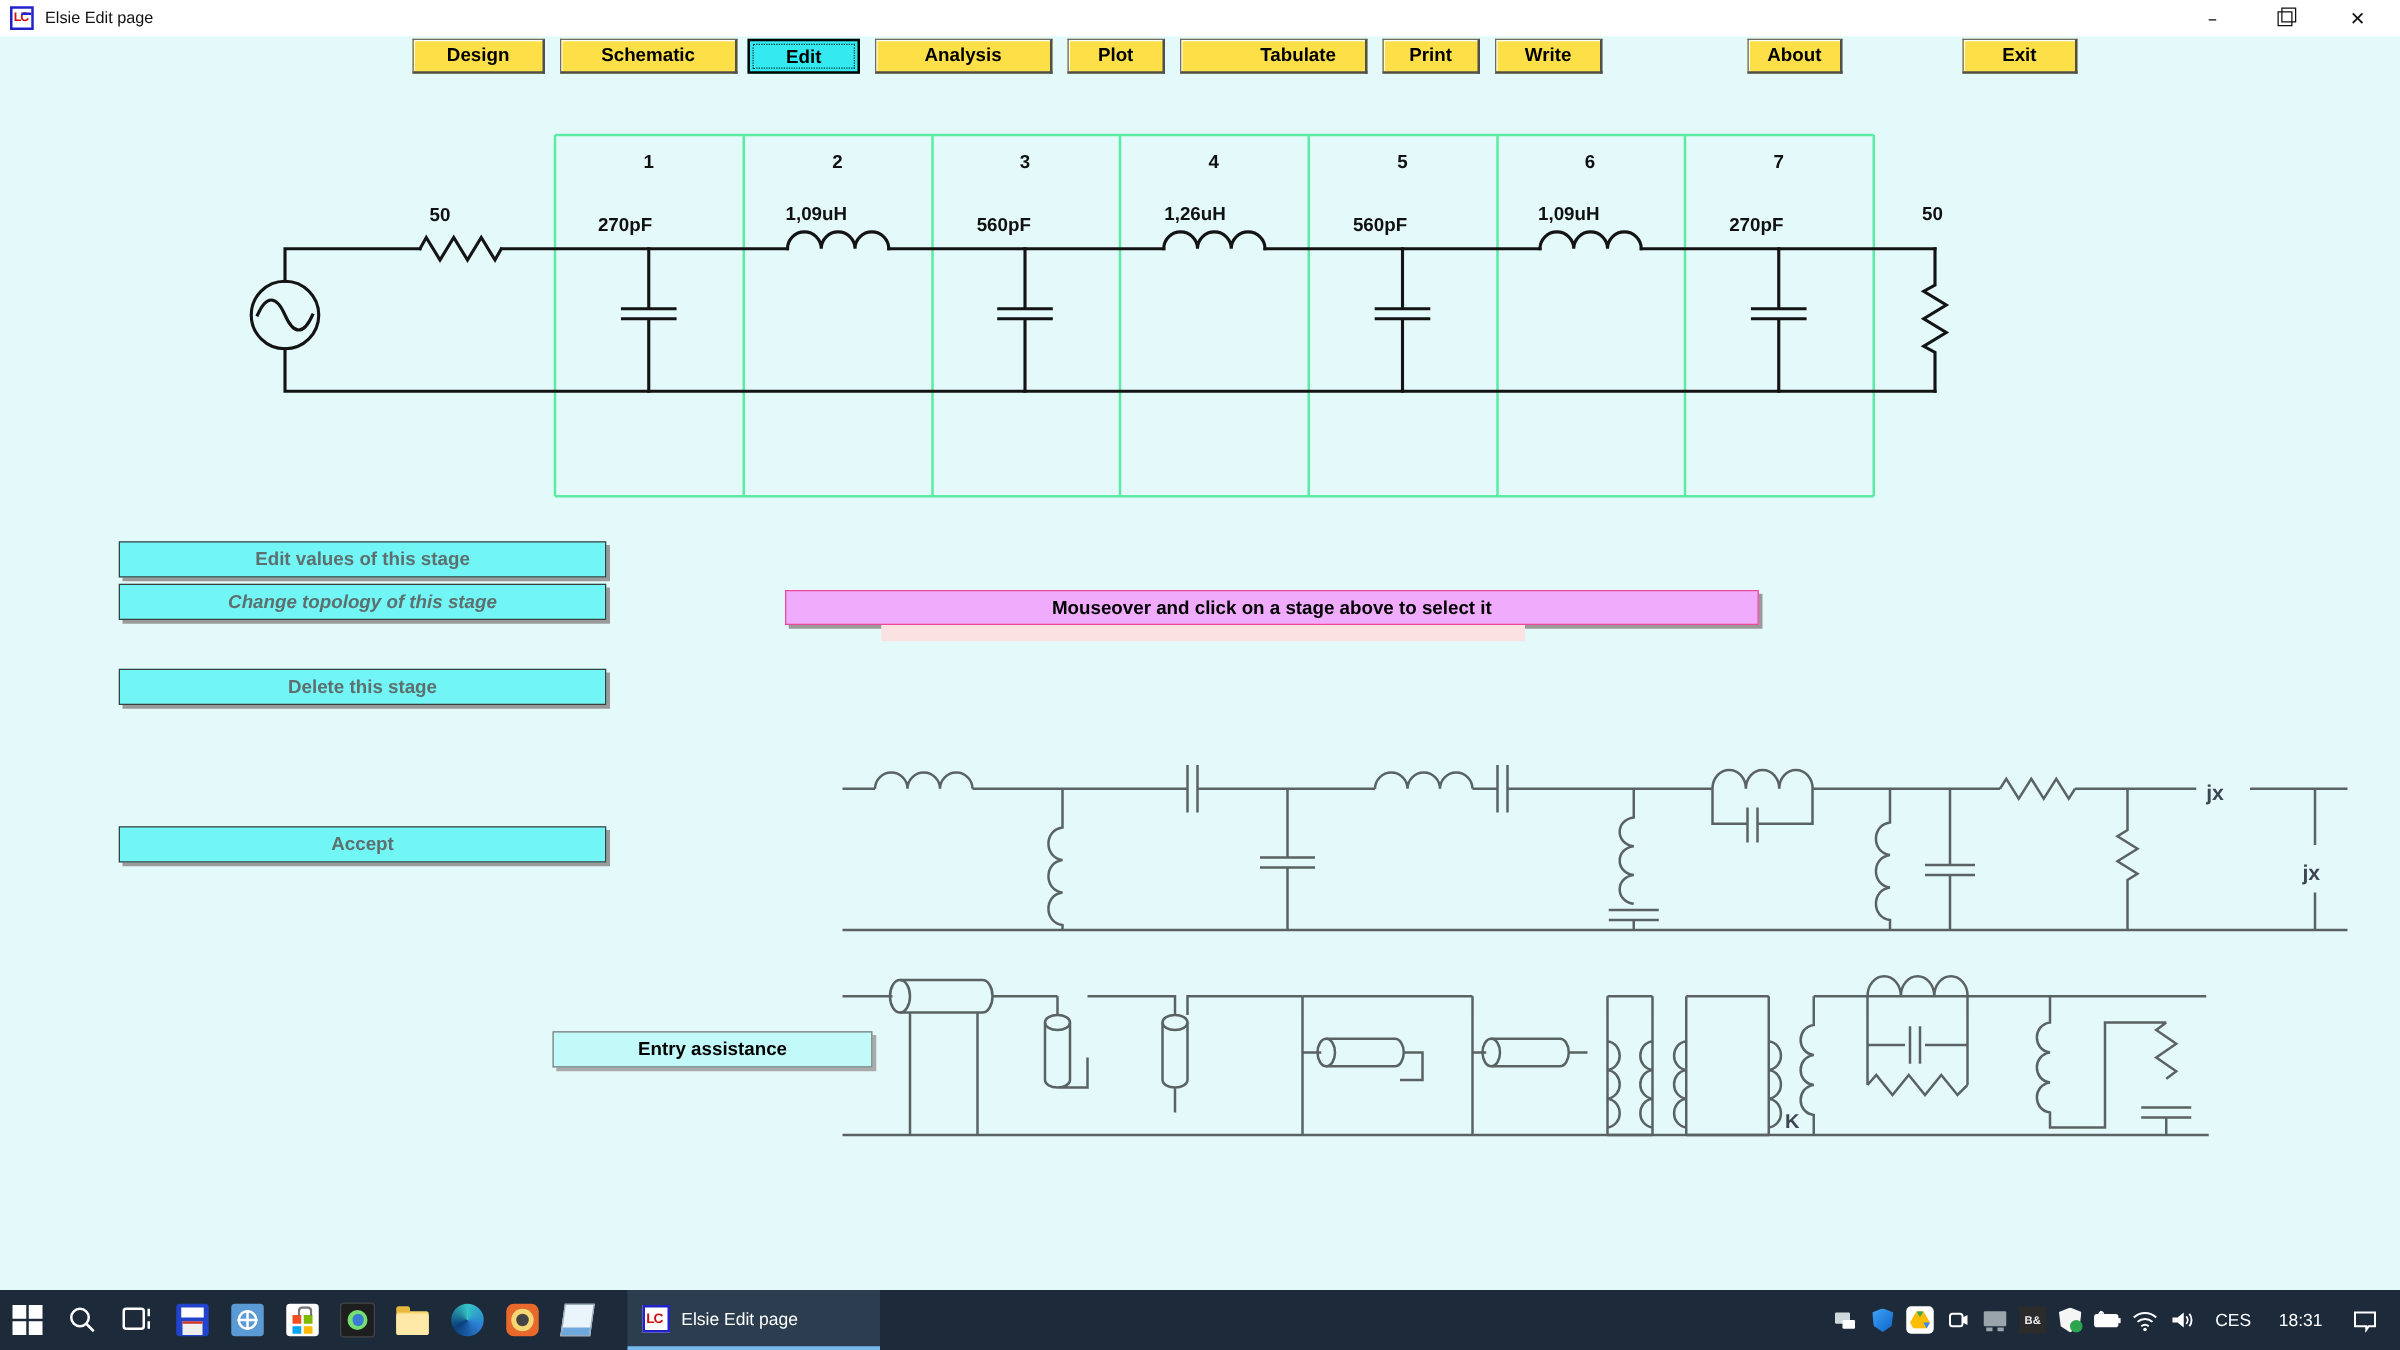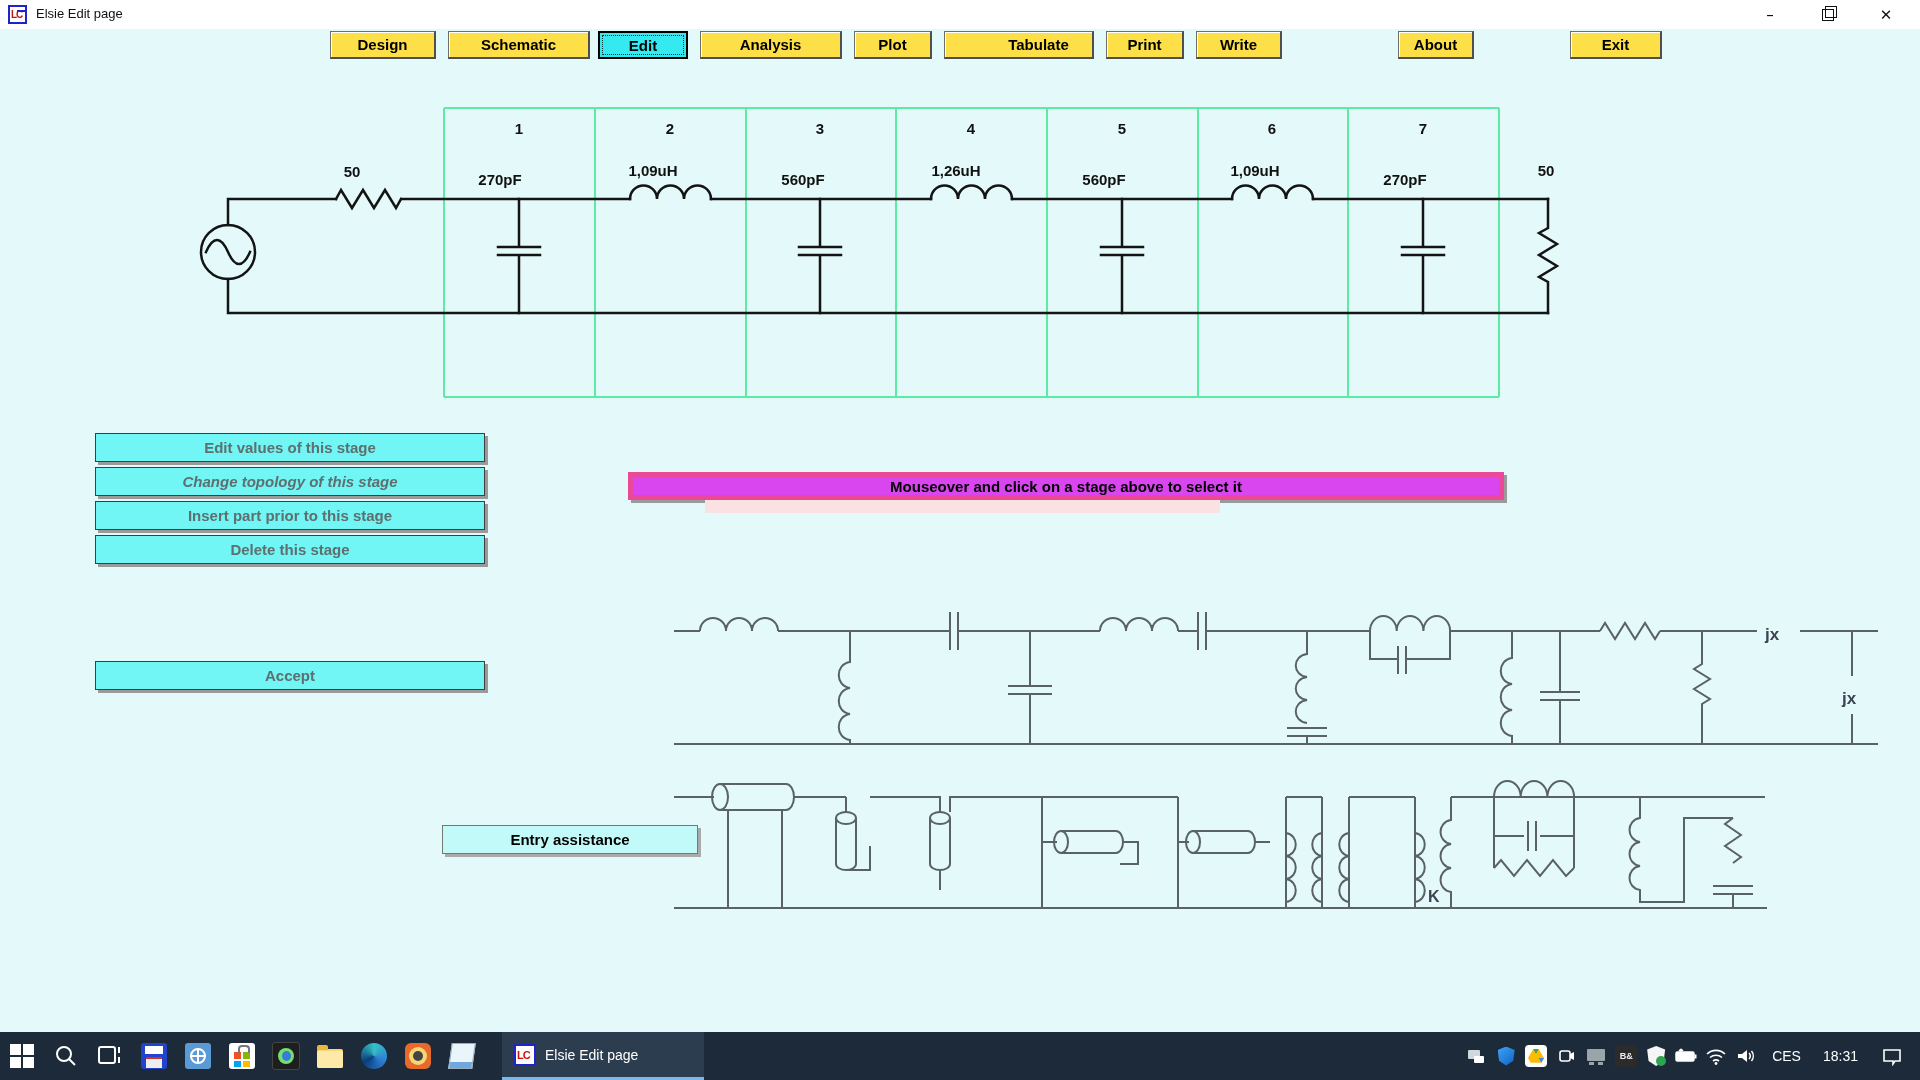--- a/index.html
+++ b/index.html
@@ -18,21 +18,21 @@
   #btn-close{left:1863px;}
   #btn-restore .sq{width:10px;height:10px;border:1px solid #111;position:relative;background:#fff;}
   #btn-restore .sq:before{content:"";position:absolute;left:2px;top:-4px;width:10px;height:10px;border:1px solid #111;}
 
   
   .menu-btn{position:absolute;top:31px;height:28px;background:#fde047;border:1px solid #6d6d6d;border-right:2px solid #4f4f4f;border-bottom:2px solid #4f4f4f;box-sizing:border-box;display:flex;align-items:center;justify-content:center;font:bold 15px "Liberation Sans",sans-serif;color:#000;box-shadow:inset 1px 1px 0 #ffffff;}
   .menu-btn.active{background:#35E9F1;border:2px solid #000;outline:1px dotted #003333;outline-offset:-5px;box-shadow:none;}
 
   
   .act-btn{position:absolute;left:95px;width:390px;height:29px;background:#72F5F5;border:1px solid #3e3e3e;box-sizing:border-box;box-shadow:3px 3px 0 #9a9a9a;display:flex;align-items:center;justify-content:center;font:bold 15px "Liberation Sans",sans-serif;color:#5E6F6F;}
-  #msgbar{position:absolute;left:628px;top:472px;width:876px;height:28px;background:#d946ef;border:5px solid #ec4899;box-sizing:border-box;box-shadow:3px 3px 0 #9a9a9a;display:flex;align-items:center;justify-content:center;font:bold 15px "Liberation Sans",sans-serif;color:#000;}
+  #msgbar{position:absolute;left:628px;top:472px;width:779px;height:28px;background:#f0abfc;border:1px solid #ec4899;box-sizing:border-box;box-shadow:3px 3px 0 #9a9a9a;display:flex;align-items:center;justify-content:center;font:bold 15px "Liberation Sans",sans-serif;color:#000;}
   #pinkstrip{position:absolute;left:705px;top:500px;width:515px;height:13px;background:#FBE2E2;}
   #entrybtn{position:absolute;left:442px;top:825px;width:256px;height:29px;background:#C2FAFA;border:1px solid #777;box-sizing:border-box;box-shadow:3px 3px 0 #aaa;display:flex;align-items:center;justify-content:center;font:bold 15px "Liberation Sans",sans-serif;color:#000;}
 
   svg{position:absolute;left:0;top:0;}
   .hotspot{position:absolute;top:108px;height:289px;}
 
   
   #taskbar{position:absolute;left:0;top:1032px;width:1920px;height:48px;background:#1C2A3A;display:flex;align-items:center;}
   .tb-ico{width:44px;height:48px;display:flex;align-items:center;justify-content:center;flex:0 0 auto;}
   #tb-app{height:48px;width:202px;margin-left:18px;background:#2C3D50;border-bottom:3px solid #76B9ED;box-sizing:border-box;display:flex;align-items:center;gap:9px;padding-left:12px;flex:0 0 auto;}
@@ -131,21 +131,20 @@
   <div class="hotspot" style="left:444px;width:151px;"></div>
   <div class="hotspot" style="left:595px;width:151px;"></div>
   <div class="hotspot" style="left:746px;width:150px;"></div>
   <div class="hotspot" style="left:896px;width:151px;"></div>
   <div class="hotspot" style="left:1047px;width:151px;"></div>
   <div class="hotspot" style="left:1198px;width:150px;"></div>
   <div class="hotspot" style="left:1348px;width:151px;"></div>
 
   <div class="act-btn" style="top:433px;">Edit values of this stage</div>
   <div class="act-btn" style="top:467px;font-style:italic;">Change topology of this stage</div>
-  <div class="act-btn" style="top:501px;">Insert part prior to this stage</div>
   <div class="act-btn" style="top:535px;">Delete this stage</div>
   <div class="act-btn" style="top:661px;">Accept</div>
 
   <div id="msgbar">Mouseover and click on a stage above to select  it</div>
   <div id="pinkstrip"></div>
 
   <div id="entrybtn">Entry assistance</div>
 
   <svg width="1250" height="330" viewBox="650 600 1250 330" style="left:650px;top:600px;">
     <g stroke="#5A6263" stroke-width="2" fill="none">

